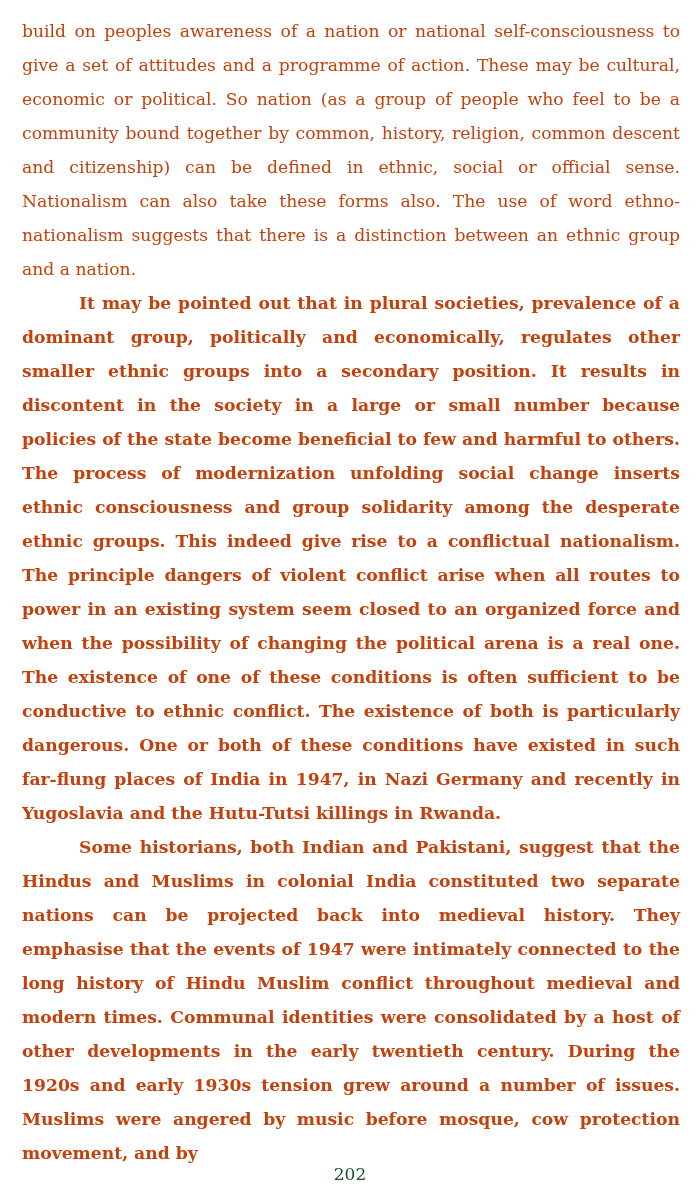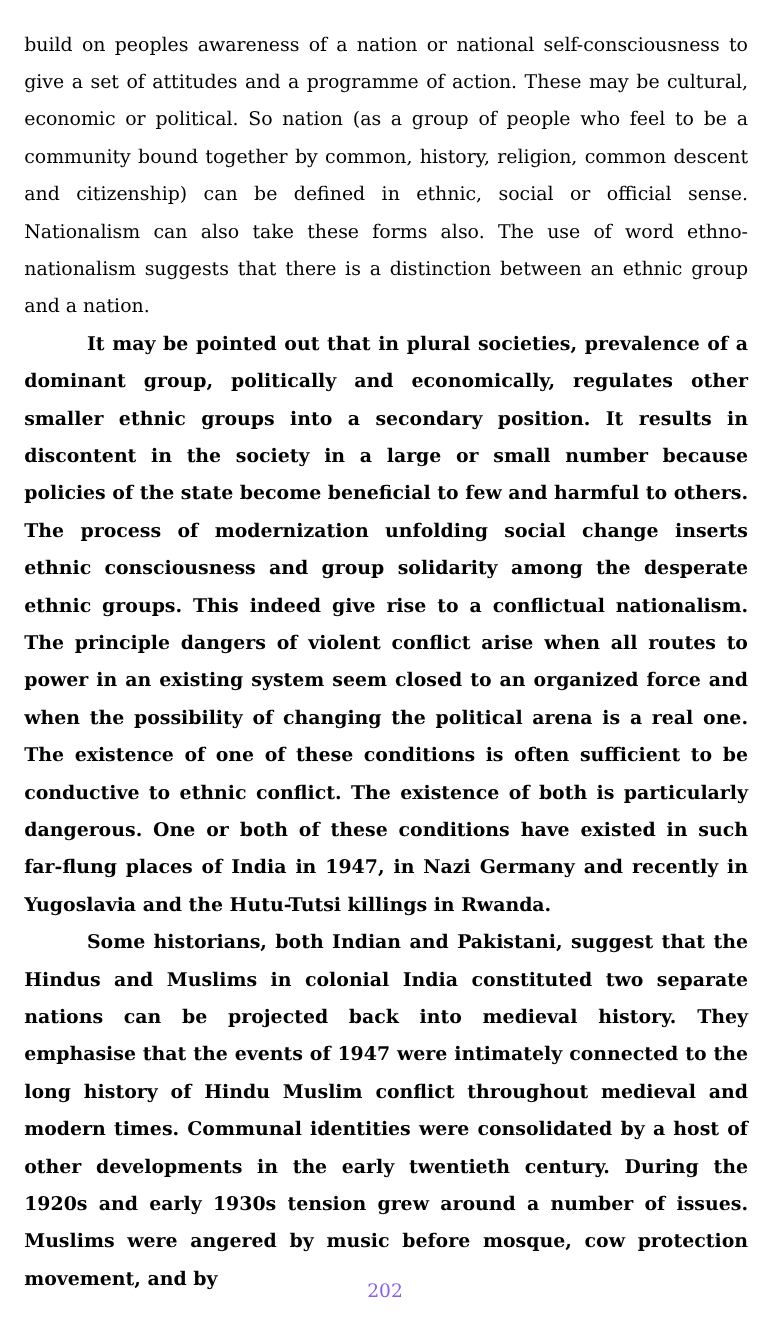--- a/index.html
+++ b/index.html
@@ -5,38 +5,37 @@
   html, body { margin: 0; padding: 0; background: #ffffff; }
   body { width: 700px; height: 1203px; position: relative; overflow: hidden; }
   .page {
     position: absolute;
     left: 22px;
     top: 14px;
     width: 658px;
     font-family: "DejaVu Serif", serif;
     font-size: 17.2px;
     line-height: 34px;
-    color: #000000;
-    margin-top: 10px;
+    color: #c2410c;
   }
   .page p {
     margin: 0;
     text-align: justify;
     text-align-last: left;
   }
   .page p.indent { text-indent: 57px; font-weight: bold; }
   .page-number {
     position: absolute;
     top: 1164px;
     left: 0;
     width: 700px;
     text-align: center;
     font-family: "DejaVu Serif", serif;
     font-size: 17px;
-    color: #8b5cf6;
+    color: #14532d;
   }
 </style>
 </head>
 <body>
 
 <div class="page">
   <p>build on peoples awareness of a nation or national self-consciousness to give a set of attitudes and a programme of action. These may be cultural, economic or political. So nation (as a group of people who feel to be a community bound together by common, history, religion, common descent and citizenship) can be defined in ethnic, social or official sense. Nationalism can also take these forms also. The use of word ethno-nationalism suggests that there is a distinction between an ethnic group and a nation.</p>
   <p class="indent">It may be pointed out that in plural societies, prevalence of a dominant group, politically and economically, regulates other smaller ethnic groups into a secondary position. It results in discontent in the society in a large or small number because policies of the state become beneficial to few and harmful to others. The process of modernization unfolding social change inserts ethnic consciousness and group solidarity among the desperate ethnic groups. This indeed give rise to a conflictual nationalism. The principle dangers of violent conflict arise when all routes to power in an existing system seem closed to an organized force and when the possibility of changing the political arena is a real one. The existence of one of these conditions is often sufficient to be conductive to ethnic conflict. The existence of both is particularly dangerous. One or both of these conditions have existed in such far-flung places of India in 1947, in Nazi Germany and recently in Yugoslavia and the Hutu-Tutsi killings in Rwanda.</p>
   <p class="indent">Some historians, both Indian and Pakistani, suggest that the Hindus and Muslims in colonial India constituted two separate nations can be projected back into medieval history. They emphasise that the events of 1947 were intimately connected to the long history of Hindu Muslim conflict throughout medieval and modern times. Communal identities were consolidated by a host of other developments in the early twentieth century. During the 1920s and early 1930s tension grew around a number of issues. Muslims were angered by music before mosque, cow protection movement, and by</p>
 </div>

